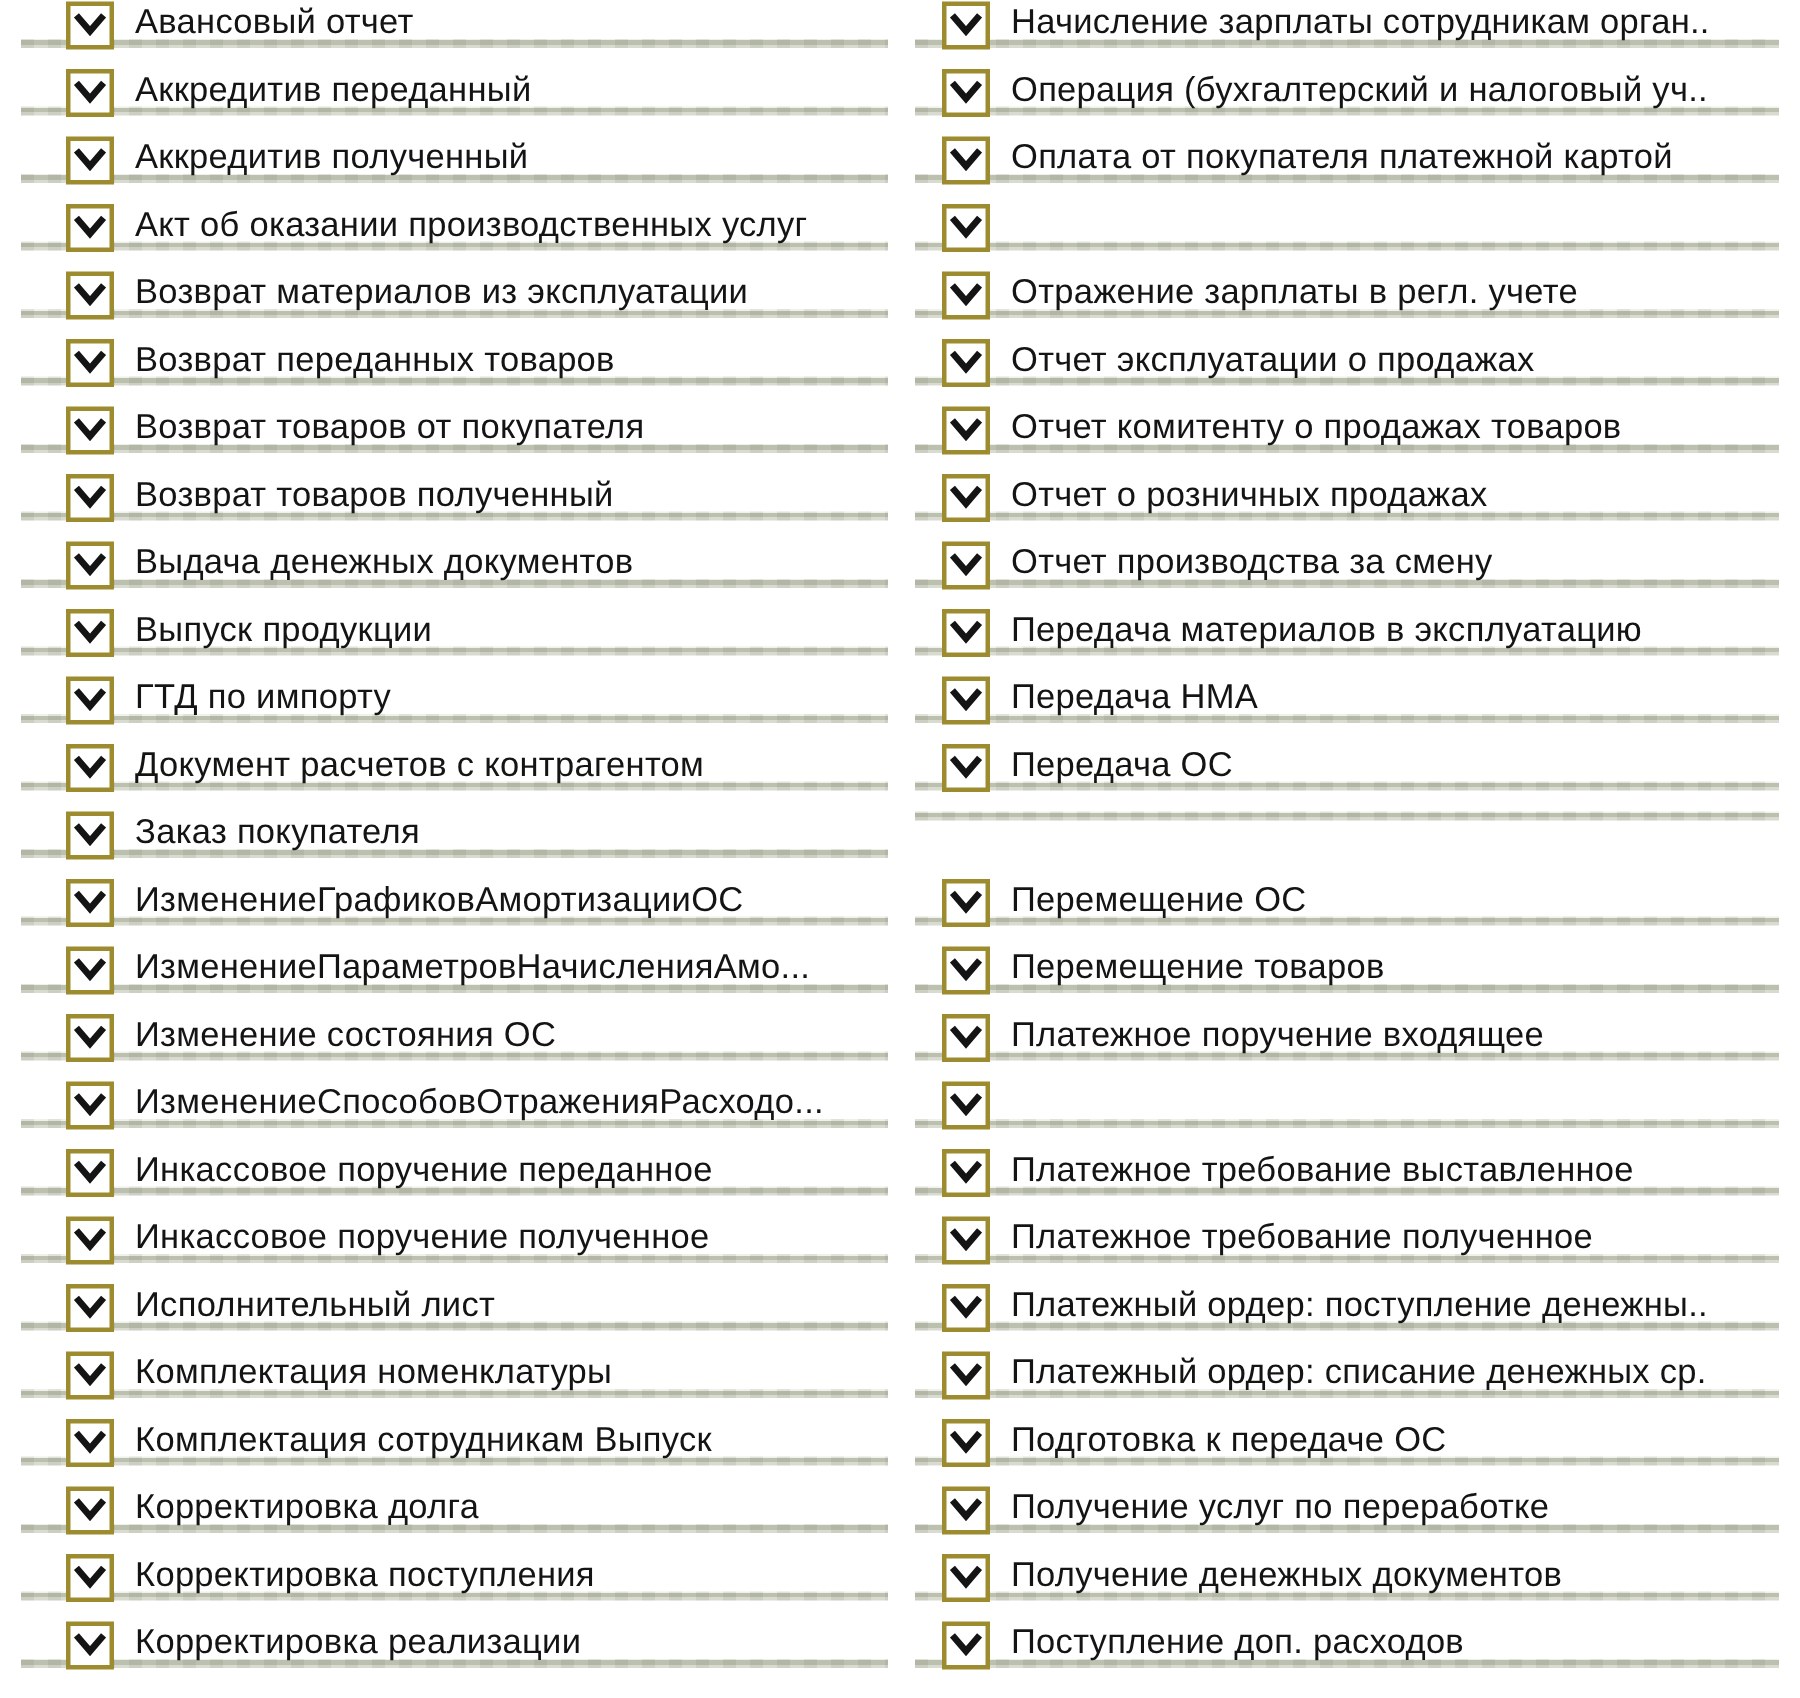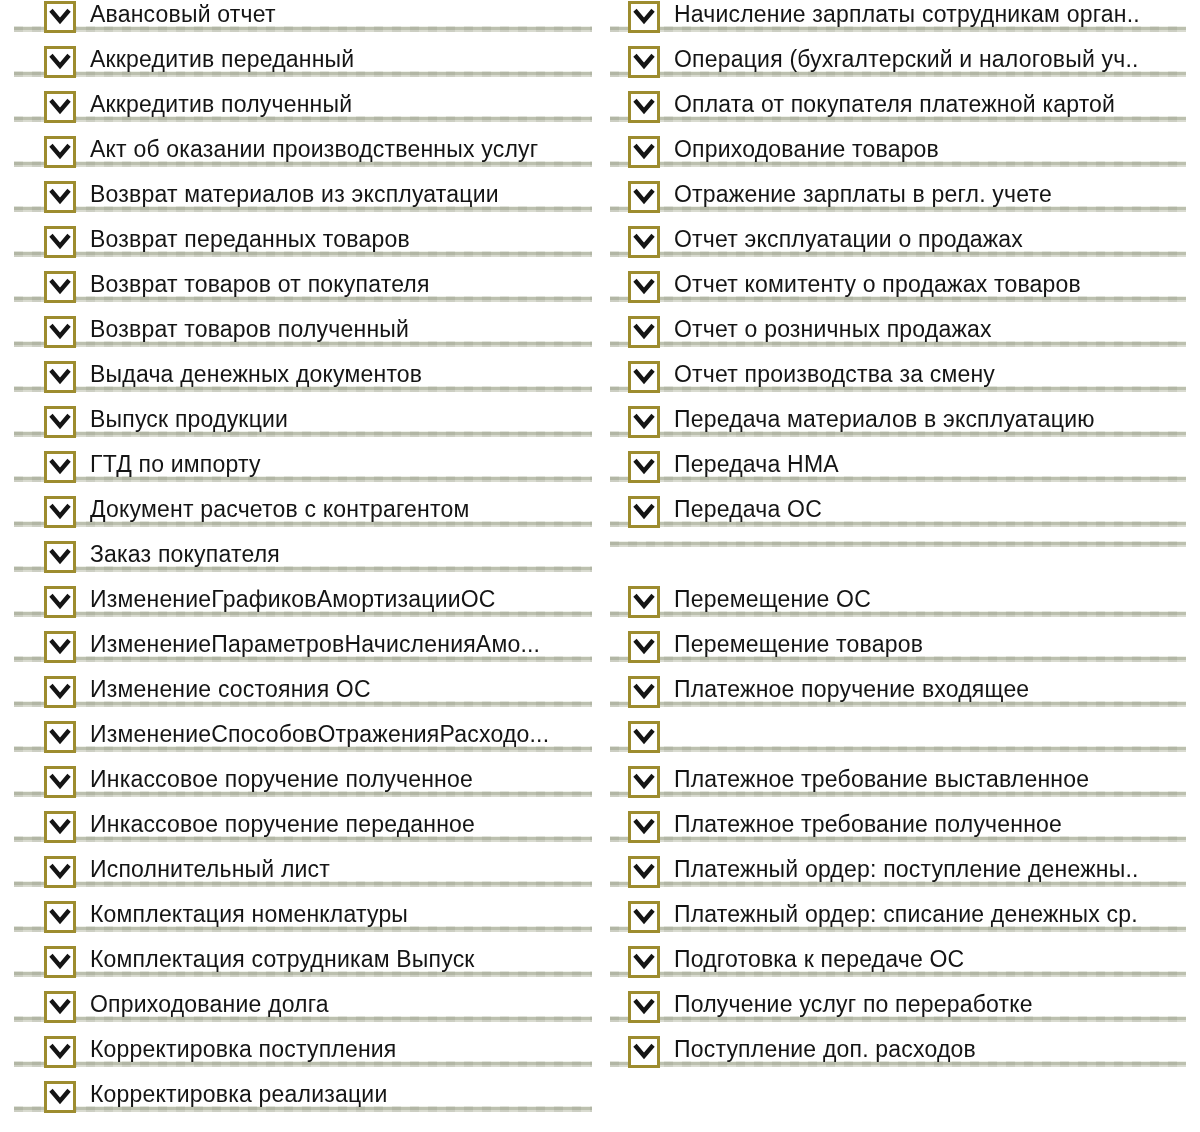--- a/index.html
+++ b/index.html
@@ -263,44 +263,44 @@
     <div class="separator"></div>
   </div>
 
   <div class="cell">
     <div class="row">
       <span class="checkbox" role="checkbox" aria-checked="true">
         <svg width="22" height="22" viewBox="0 0 26 26">
           <polyline points="4,7 13,17.5 22,7" fill="none" stroke="#141414" stroke-width="5.2" stroke-linecap="square" stroke-linejoin="miter"></polyline>
         </svg>
       </span>
+      <span class="label">Инкассовое поручение переданное</span>
+    </div>
+    <div class="separator"></div>
+  </div>
+
+  <div class="cell">
+    <div class="row">
+      <span class="checkbox" role="checkbox" aria-checked="true">
+        <svg width="22" height="22" viewBox="0 0 26 26">
+          <polyline points="4,7 13,17.5 22,7" fill="none" stroke="#141414" stroke-width="5.2" stroke-linecap="square" stroke-linejoin="miter"></polyline>
+        </svg>
+      </span>
       <span class="label">Инкассовое поручение полученное</span>
     </div>
     <div class="separator"></div>
   </div>
 
   <div class="cell">
     <div class="row">
       <span class="checkbox" role="checkbox" aria-checked="true">
         <svg width="22" height="22" viewBox="0 0 26 26">
           <polyline points="4,7 13,17.5 22,7" fill="none" stroke="#141414" stroke-width="5.2" stroke-linecap="square" stroke-linejoin="miter"></polyline>
         </svg>
       </span>
-      <span class="label">Инкассовое поручение переданное</span>
-    </div>
-    <div class="separator"></div>
-  </div>
-
-  <div class="cell">
-    <div class="row">
-      <span class="checkbox" role="checkbox" aria-checked="true">
-        <svg width="22" height="22" viewBox="0 0 26 26">
-          <polyline points="4,7 13,17.5 22,7" fill="none" stroke="#141414" stroke-width="5.2" stroke-linecap="square" stroke-linejoin="miter"></polyline>
-        </svg>
-      </span>
       <span class="label">Исполнительный лист</span>
     </div>
     <div class="separator"></div>
   </div>
 
   <div class="cell">
     <div class="row">
       <span class="checkbox" role="checkbox" aria-checked="true">
         <svg width="22" height="22" viewBox="0 0 26 26">
           <polyline points="4,7 13,17.5 22,7" fill="none" stroke="#141414" stroke-width="5.2" stroke-linecap="square" stroke-linejoin="miter"></polyline>
@@ -323,21 +323,21 @@
     <div class="separator"></div>
   </div>
 
   <div class="cell">
     <div class="row">
       <span class="checkbox" role="checkbox" aria-checked="true">
         <svg width="22" height="22" viewBox="0 0 26 26">
           <polyline points="4,7 13,17.5 22,7" fill="none" stroke="#141414" stroke-width="5.2" stroke-linecap="square" stroke-linejoin="miter"></polyline>
         </svg>
       </span>
-      <span class="label">Оприходование долга</span>
+      <span class="label">Корректировка долга</span>
     </div>
     <div class="separator"></div>
   </div>
 
   <div class="cell">
     <div class="row">
       <span class="checkbox" role="checkbox" aria-checked="true">
         <svg width="22" height="22" viewBox="0 0 26 26">
           <polyline points="4,7 13,17.5 22,7" fill="none" stroke="#141414" stroke-width="5.2" stroke-linecap="square" stroke-linejoin="miter"></polyline>
         </svg>
@@ -396,21 +396,20 @@
     <div class="separator"></div>
   </div>
 
   <div class="cell">
     <div class="row">
       <span class="checkbox" role="checkbox" aria-checked="true">
         <svg width="22" height="22" viewBox="0 0 26 26">
           <polyline points="4,7 13,17.5 22,7" fill="none" stroke="#141414" stroke-width="5.2" stroke-linecap="square" stroke-linejoin="miter"></polyline>
         </svg>
       </span>
-      <span class="label">Оприходование товаров</span>
     </div>
     <div class="separator"></div>
   </div>
 
   <div class="cell">
     <div class="row">
       <span class="checkbox" role="checkbox" aria-checked="true">
         <svg width="22" height="22" viewBox="0 0 26 26">
           <polyline points="4,7 13,17.5 22,7" fill="none" stroke="#141414" stroke-width="5.2" stroke-linecap="square" stroke-linejoin="miter"></polyline>
         </svg>
@@ -620,20 +619,31 @@
       <span class="checkbox" role="checkbox" aria-checked="true">
         <svg width="22" height="22" viewBox="0 0 26 26">
           <polyline points="4,7 13,17.5 22,7" fill="none" stroke="#141414" stroke-width="5.2" stroke-linecap="square" stroke-linejoin="miter"></polyline>
         </svg>
       </span>
       <span class="label">Получение услуг по переработке</span>
     </div>
     <div class="separator"></div>
   </div>
 
+  <div class="cell">
+    <div class="row">
+      <span class="checkbox" role="checkbox" aria-checked="true">
+        <svg width="22" height="22" viewBox="0 0 26 26">
+          <polyline points="4,7 13,17.5 22,7" fill="none" stroke="#141414" stroke-width="5.2" stroke-linecap="square" stroke-linejoin="miter"></polyline>
+        </svg>
+      </span>
+      <span class="label">Получение денежных документов</span>
+    </div>
+    <div class="separator"></div>
+  </div>
 
   <div class="cell">
     <div class="row">
       <span class="checkbox" role="checkbox" aria-checked="true">
         <svg width="22" height="22" viewBox="0 0 26 26">
           <polyline points="4,7 13,17.5 22,7" fill="none" stroke="#141414" stroke-width="5.2" stroke-linecap="square" stroke-linejoin="miter"></polyline>
         </svg>
       </span>
       <span class="label">Поступление доп. расходов</span>
     </div>

